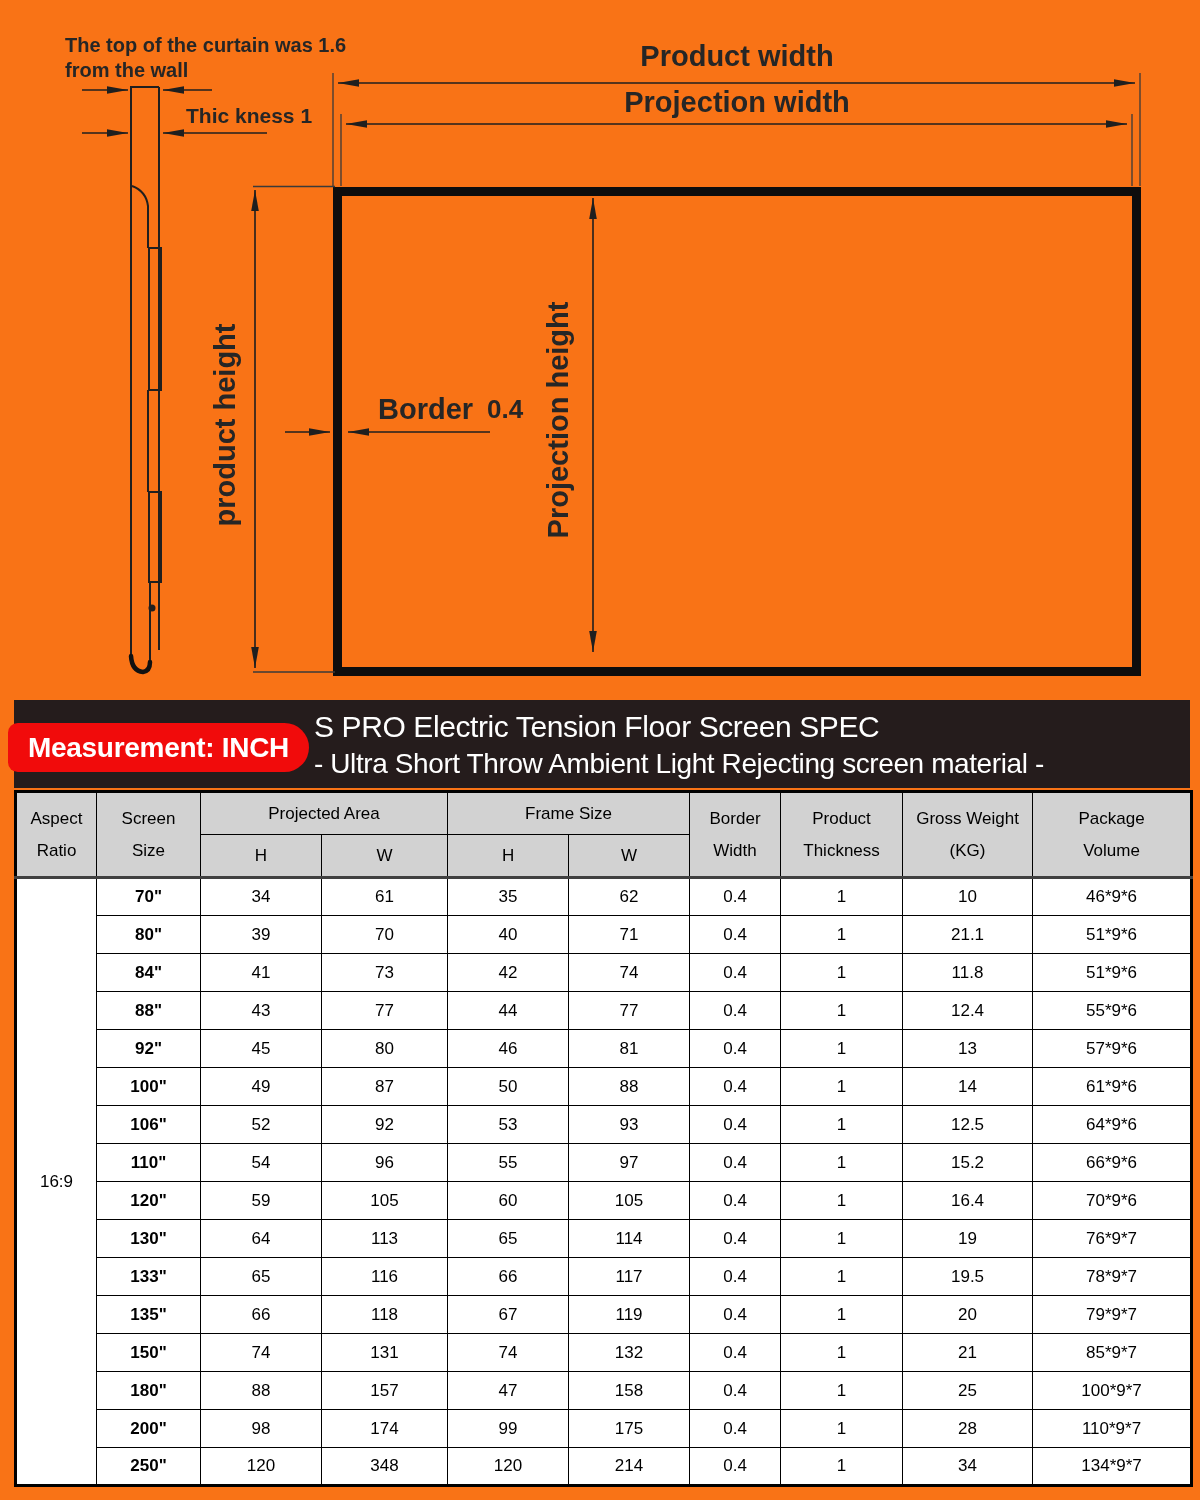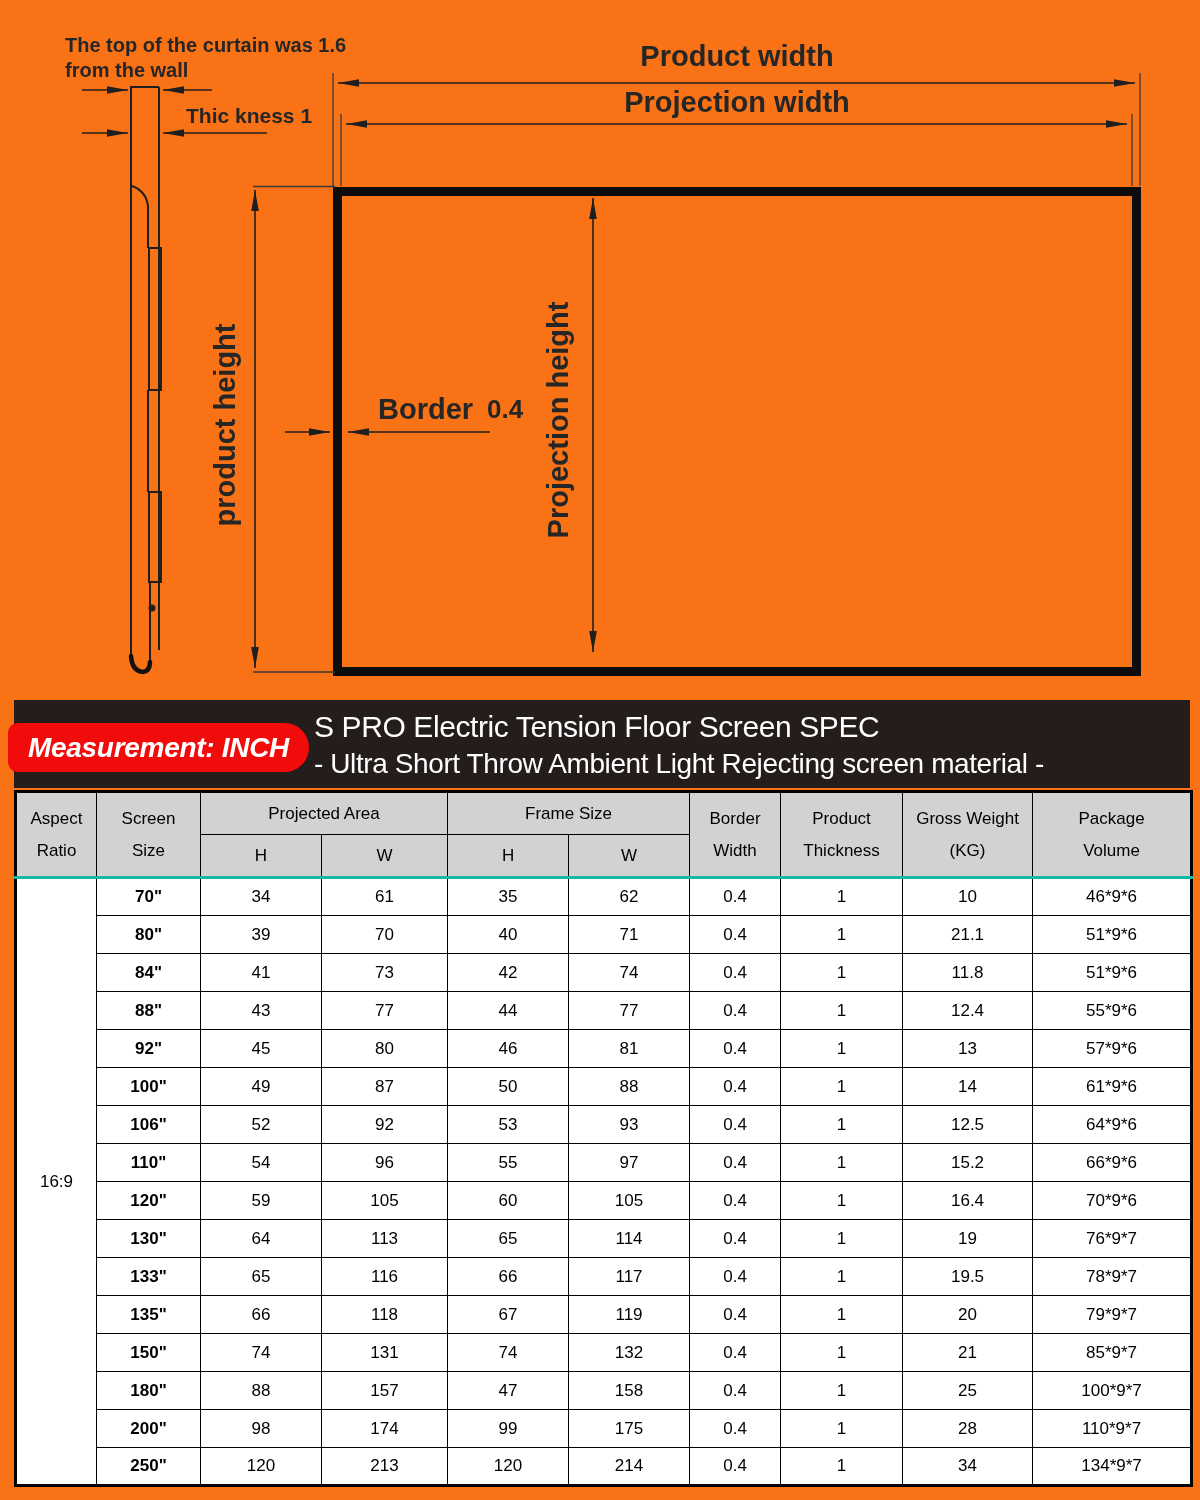--- a/index.html
+++ b/index.html
@@ -29,38 +29,38 @@
   .banner-title-wrap {
     flex:1; margin-left:300px; line-height:1.28;
     letter-spacing:-0.4px; padding-top:2px;
   }
   .banner-title   { font-size:30px; font-weight:400; }
   .banner-subtitle{ font-size:28px; font-weight:400; }
   .measure-pill {
     position:absolute; left:-6px; top:23px; width:301px; height:49px;
     border-radius:10px 25px 25px 10px;
     display:flex; align-items:center; justify-content:center;
-    font-size:28px; font-weight:700; font-style:italic; letter-spacing:-0.3px;
+    font-size:28px; font-weight:700; letter-spacing:-0.3px;
   }
 
   
   .spec-wrap { position:absolute; left:14px; top:790px; width:1176px; }
   table.spec {
     width:1176px; border-collapse:collapse; table-layout:fixed;
     font-family:"Liberation Sans", sans-serif; color:#000;
   }
   table.spec th, table.spec td {
     border:1.5px solid #000; text-align:center; vertical-align:middle;
     font-size:17px; overflow:hidden;
   }
   table.spec { border:3px solid #000; }
   table.spec thead th { background:#d2d2d2; font-weight:400; white-space:pre-line; line-height:1.85; }
   table.spec thead tr:first-child th { height:43px; }
   table.spec thead tr:last-child  th { height:43px; }
-  table.spec thead { border-bottom:3px solid #14b8a6; }
+  table.spec thead { border-bottom:3px solid #404040; }
   table.spec tbody td { height:38px; background:#ffffff; }
   td.cell-size { font-weight:700; font-size:17.5px; }
   td.cell-aspect { font-size:19px; }
 </style>
 </head>
 <body>
 
 <div class="page">
 
   <svg class="diagram" viewBox="0 0 1200 690">
@@ -359,21 +359,21 @@
             <td>175</td>
             <td>0.4</td>
             <td>1</td>
             <td>28</td>
             <td>110*9*7</td>
           </tr>
 
           <tr>
             <td class="cell-size">250"</td>
             <td>120</td>
-            <td>213</td>
+            <td>348</td>
             <td>120</td>
             <td>214</td>
             <td>0.4</td>
             <td>1</td>
             <td>34</td>
             <td>134*9*7</td>
           </tr>
         </tbody>
     </table>
   </div>

